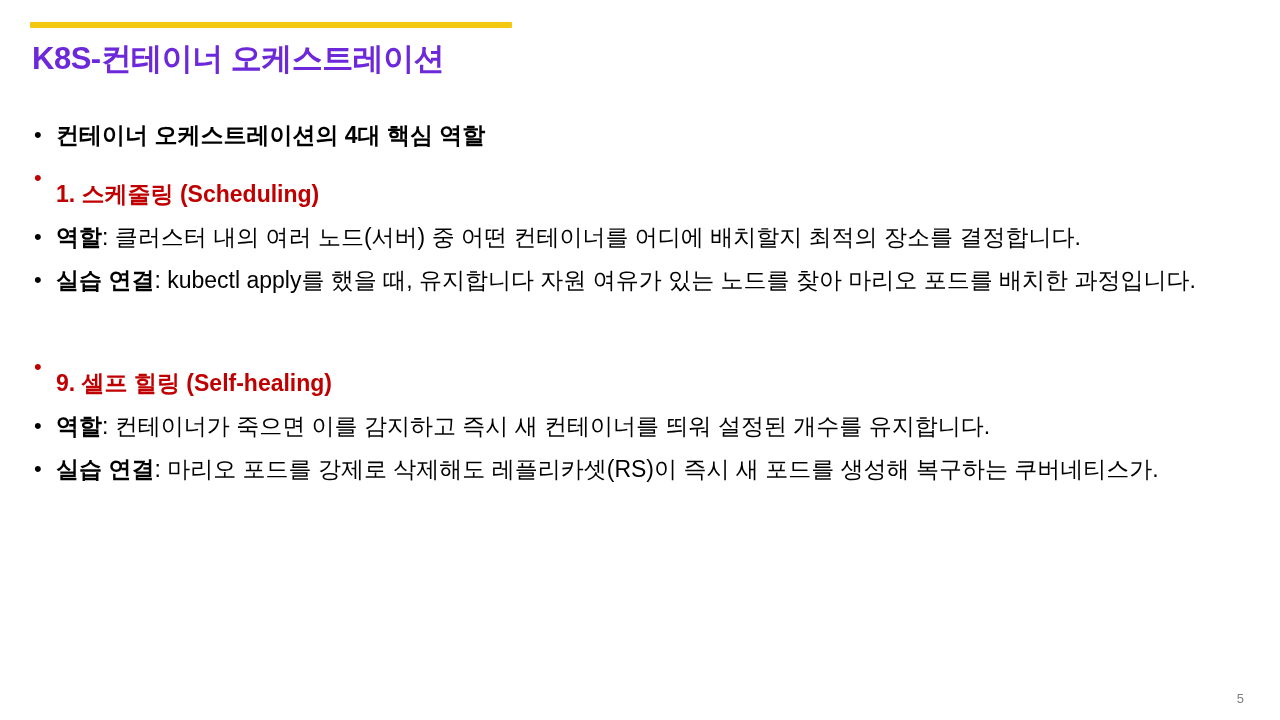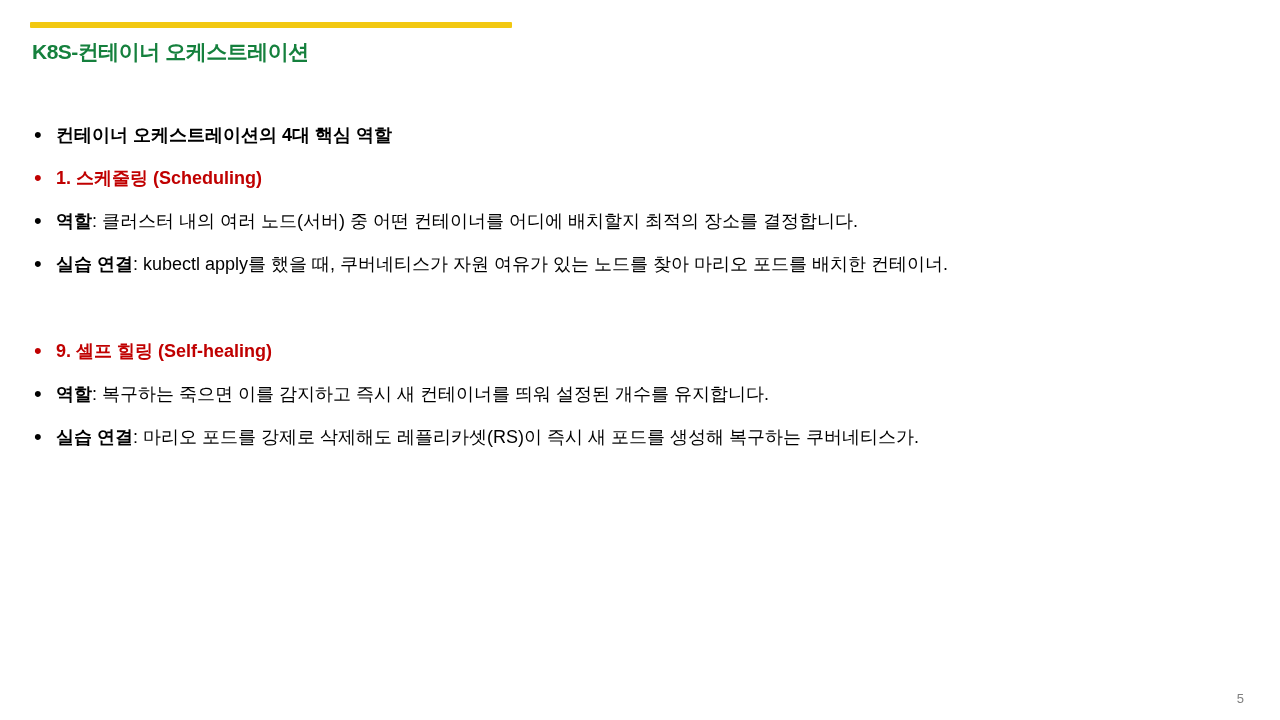--- a/index.html
+++ b/index.html
@@ -26,24 +26,24 @@
     top: 22px;
     width: 482px;
     height: 6px;
     background: #f2c811;
     border-radius: 1px;
   }
   .slide-title {
     position: absolute;
     left: 32px;
     top: 38px;
-    font-size: 21px;
+    font-size: 31px;
     font-weight: bold;
     letter-spacing: -0.5px;
-    color: #15803d;
+    color: #6d28d9;
     white-space: nowrap;
   }
   .content {
     position: absolute;
     left: 34px;
     top: 120px;
     width: 1216px;
   }
   .bullet-row {
     display: flex;
@@ -56,32 +56,33 @@
     font-size: 22px;
     line-height: 30px;
     text-align: left;
     color: #000000;
   }
   .bullet-dot.red {
     color: #c00000;
   }
   .bullet-text {
     flex: 1 1 auto;
-    font-size: 18px;
+    font-size: 23px;
     line-height: 30px;
     text-align: justify;
     word-break: keep-all;
     padding-right: 8px;
   }
   .lead {
     font-weight: bold;
   }
   .heading-red {
     color: #c00000;
     font-weight: bold;
+    margin-top: 16px;
   }
   .row-gap {
     height: 44px;
   }
   .page-number {
     position: absolute;
     right: 36px;
     bottom: 14px;
     font-size: 13px;
     color: #7f7f7f;
@@ -108,33 +109,33 @@
       <span class="bullet-text heading-red">1. 스케줄링 (Scheduling)</span>
     </div>
 
     <div class="bullet-row">
       <span class="bullet-dot">•</span>
       <span class="bullet-text"><span class="lead">역할</span><span>: 클러스터 내의 여러 노드(서버) 중 어떤 컨테이너를 어디에 배치할지 최적의 장소를 결정합니다.</span></span>
     </div>
 
     <div class="bullet-row">
       <span class="bullet-dot">•</span>
-      <span class="bullet-text"><span class="lead">실습 연결</span><span>: kubectl apply를 했을 때, 쿠버네티스가 자원 여유가 있는 노드를 찾아 마리오 포드를 배치한 컨테이너.</span></span>
+      <span class="bullet-text"><span class="lead">실습 연결</span><span>: kubectl apply를 했을 때, 유지합니다 자원 여유가 있는 노드를 찾아 마리오 포드를 배치한 과정입니다.</span></span>
     </div>
 
     <div class="row-gap"></div>
 
     <div class="bullet-row">
       <span class="bullet-dot red">•</span>
       <span class="bullet-text heading-red">9. 셀프 힐링 (Self-healing)</span>
     </div>
 
     <div class="bullet-row">
       <span class="bullet-dot">•</span>
-      <span class="bullet-text"><span class="lead">역할</span><span>: 복구하는 죽으면 이를 감지하고 즉시 새 컨테이너를 띄워 설정된 개수를 유지합니다.</span></span>
+      <span class="bullet-text"><span class="lead">역할</span><span>: 컨테이너가 죽으면 이를 감지하고 즉시 새 컨테이너를 띄워 설정된 개수를 유지합니다.</span></span>
     </div>
 
     <div class="bullet-row">
       <span class="bullet-dot">•</span>
       <span class="bullet-text"><span class="lead">실습 연결</span><span>: 마리오 포드를 강제로 삭제해도 레플리카셋(RS)이 즉시 새 포드를 생성해 복구하는 쿠버네티스가.</span></span>
     </div>
 
   </div>
 
   <div class="page-number">5</div>

